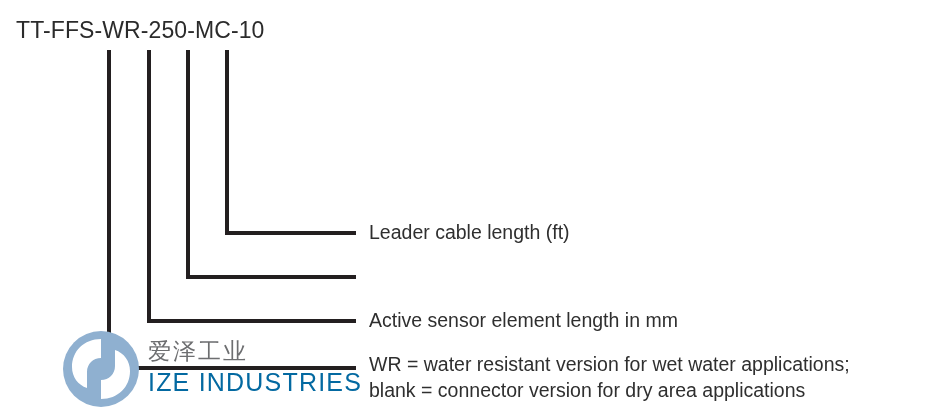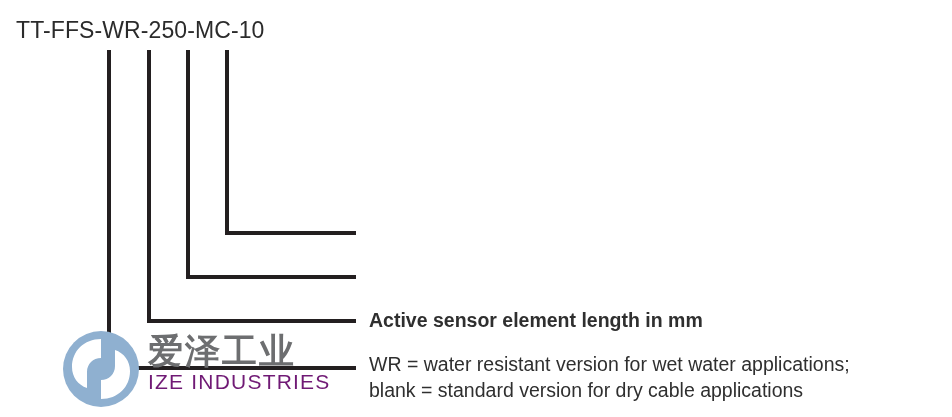--- a/index.html
+++ b/index.html
@@ -75,36 +75,36 @@
     position: absolute;
     left: 0;
     top: 0;
     width: 78px;
     height: 78px;
   }
   .wm-cn {
     position: absolute;
     left: 86px;
     top: 2px;
-    font-size: 35px;
+    font-size: 23px;
     line-height: 38px;
     letter-spacing: 2px;
     color: #6d6e70;
     font-family: "DejaVu Sans", sans-serif;
-    font-weight: bold;
+    font-weight: normal;
     white-space: nowrap;
   }
   .wm-en {
     position: absolute;
     left: 86px;
     top: 40px;
-    font-size: 21px;
+    font-size: 25px;
     line-height: 24px;
     letter-spacing: 1.2px;
-    color: #701a75;
+    color: #0369a1;
     white-space: nowrap;
   }
 </style>
 </head>
 <body>
 
 <div id="page">
 
   <div class="part-number">TT-FFS-WR-250-MC-10</div>
 
@@ -118,27 +118,31 @@
   </div>
   <div class="leader" style="left: 147px; top: 50px;">
     <div class="vert" style="height: 273px;"></div>
     <div class="horz" style="top: 269px; width: 209px;"></div>
   </div>
   <div class="leader" style="left: 107px; top: 50px;">
     <div class="vert" style="height: 320px;"></div>
     <div class="horz" style="top: 316px; width: 249px;"></div>
   </div>
 
-  <div class="callout" style="top: 307px; font-weight: bold;">
+  <div class="callout" style="top: 219px;">
+    <span>Leader cable length (ft)</span>
+    <span class="line2"></span>
+  </div>
+  <div class="callout" style="top: 307px;">
     <span>Active sensor element length in mm</span>
     <span class="line2"></span>
   </div>
   <div class="callout" style="top: 351px;">
     <span>WR = water resistant version for wet water applications;</span>
-    <span class="line2">blank = standard version for dry cable applications</span>
+    <span class="line2">blank = connector version for dry area applications</span>
   </div>
 
   <div class="watermark">
     <div class="wm-mark">
       <svg viewBox="0 0 78 78" width="78" height="78" xmlns="http://www.w3.org/2000/svg">
         <circle cx="39" cy="39" r="38" fill="#8fb0d0"></circle>
         <path d="M39 9 C22 9 10 21 10 37 C10 47 16 55 25 58 L25 42 C25 34 31 28 39 28 Z" fill="#ffffff"></path>
         <path d="M39 69 C56 69 68 57 68 41 C68 31 62 23 53 20 L53 36 C53 44 47 50 39 50 Z" fill="#ffffff"></path>
       </svg>
     </div>

